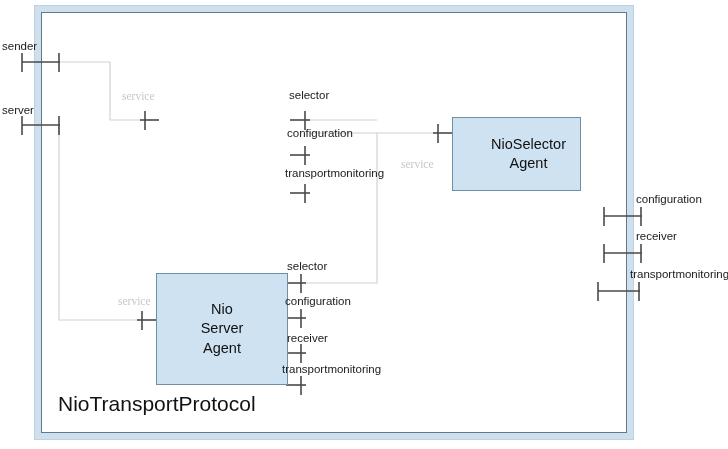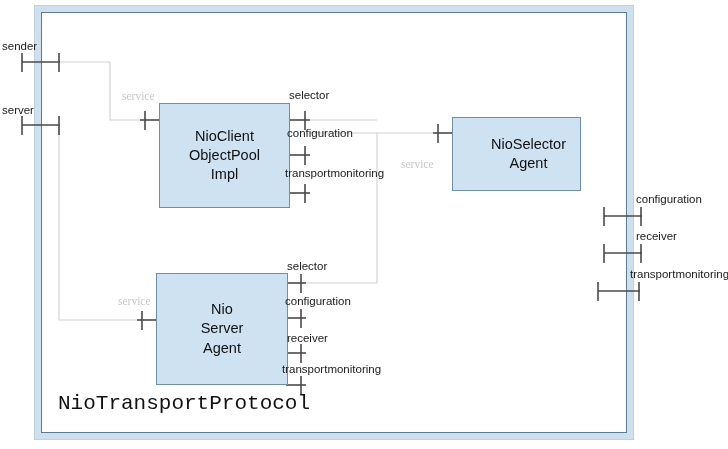--- a/index.html
+++ b/index.html
@@ -55,21 +55,21 @@
     font-size: 14.5px;
     color: #101010;
     text-align: center;
     line-height: 1.32;
     white-space: pre-line;
   }
   #frame-title {
     position: absolute;
     left: 58px;
     top: 392px;
-    font-family: Liberation Mono, monospace;
+    font-family: Liberation Sans, sans-serif;
     font-size: 21px;
     color: #121212;
     white-space: nowrap;
     line-height: 1.1;
   }
 </style>
 </head>
 <body>
 
 <div id="diagram-root">
@@ -159,25 +159,20 @@
     <g stroke="#4a4a4a" stroke-width="1.6" fill="none">
       <line x1="286" y1="353" x2="306" y2="353"></line>
       <line x1="301" y1="344" x2="301" y2="363"></line>
     </g>
     <g stroke="#4a4a4a" stroke-width="1.6" fill="none">
       <line x1="286" y1="385" x2="306" y2="385"></line>
       <line x1="301" y1="376" x2="301" y2="395"></line>
     </g>
   </svg>
 
-  <div class="comp-box" style="left:159px; top:103px; width:131px; height:105px;">
-    <span class="comp-name">NioClient
-ObjectPool
-Impl</span>
-  </div>
 
   <div class="comp-box" style="left:452px; top:117px; width:129px; height:74px;padding-left:24px;">
     <span class="comp-name">NioSelector
 Agent</span>
   </div>
 
   <div class="comp-box" style="left:156px; top:273px; width:132px; height:112px;">
     <span class="comp-name">Nio
 Server
 Agent</span>

